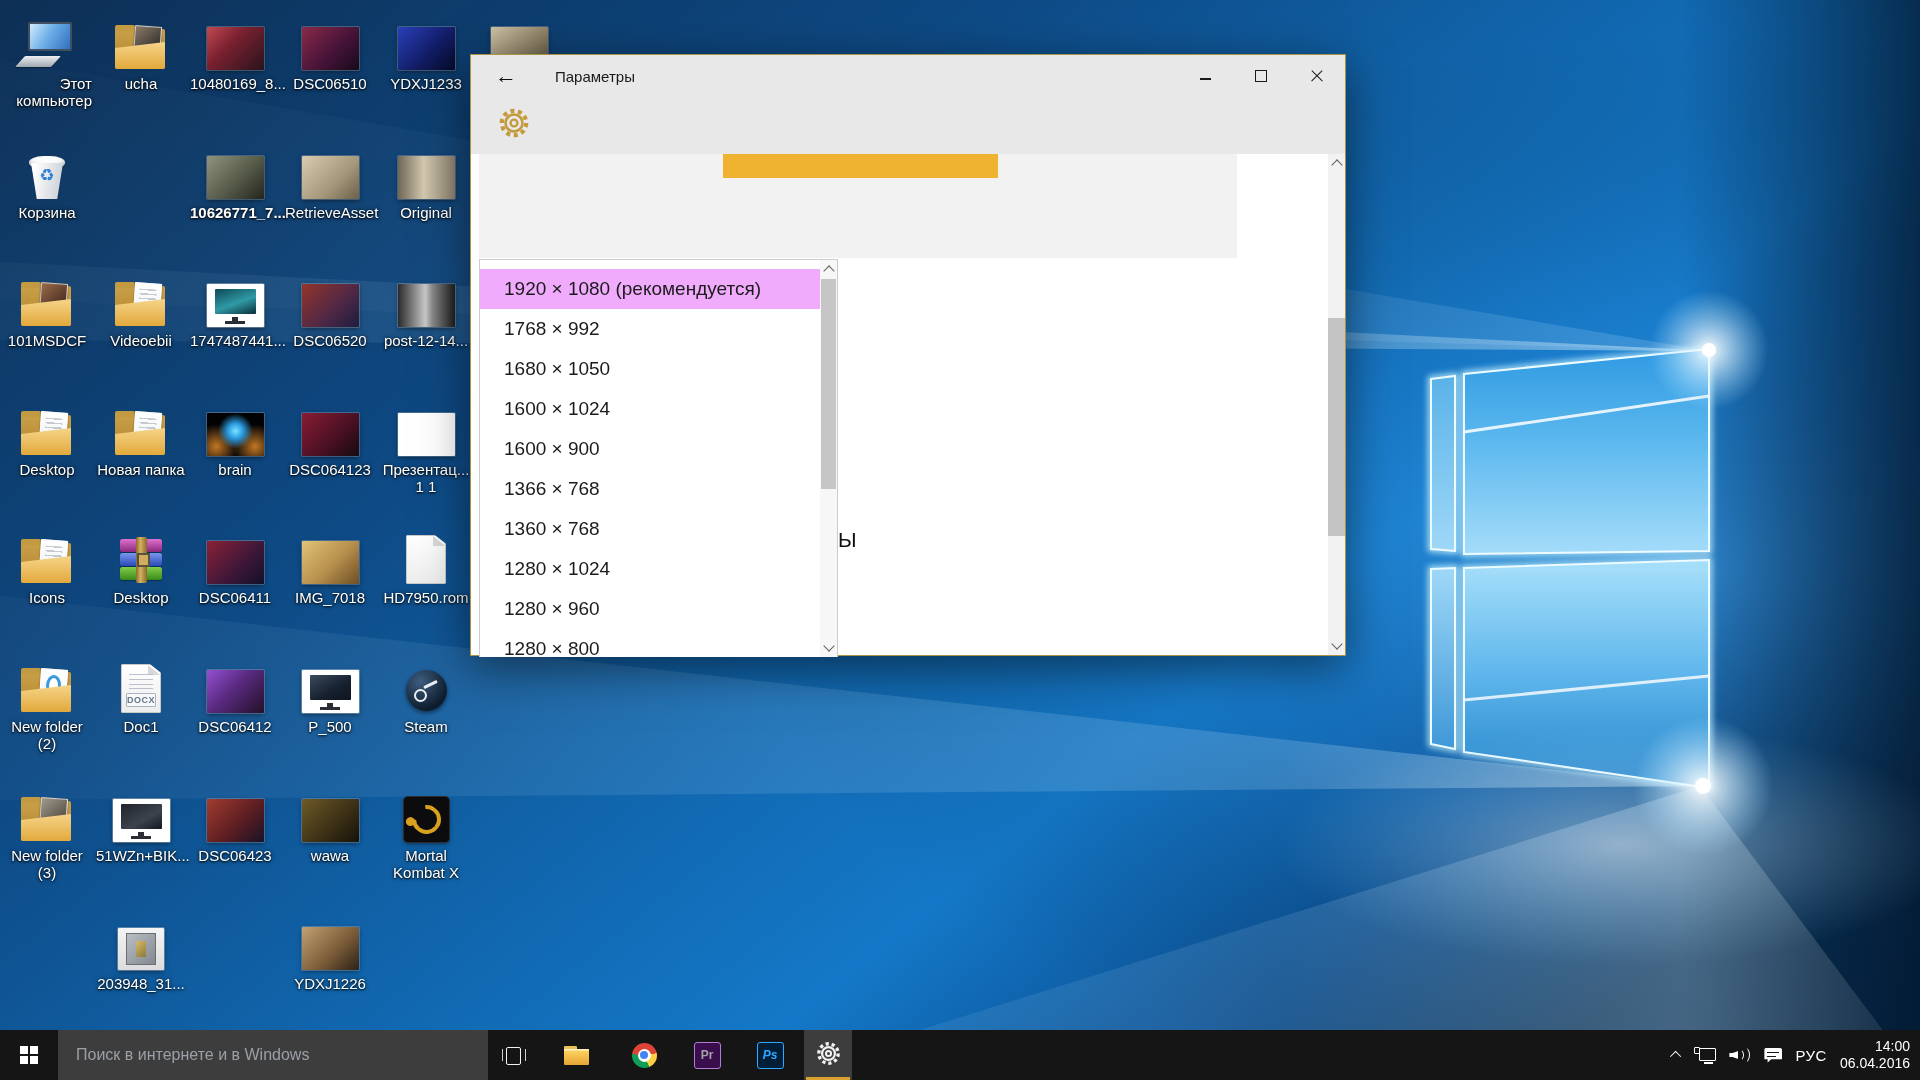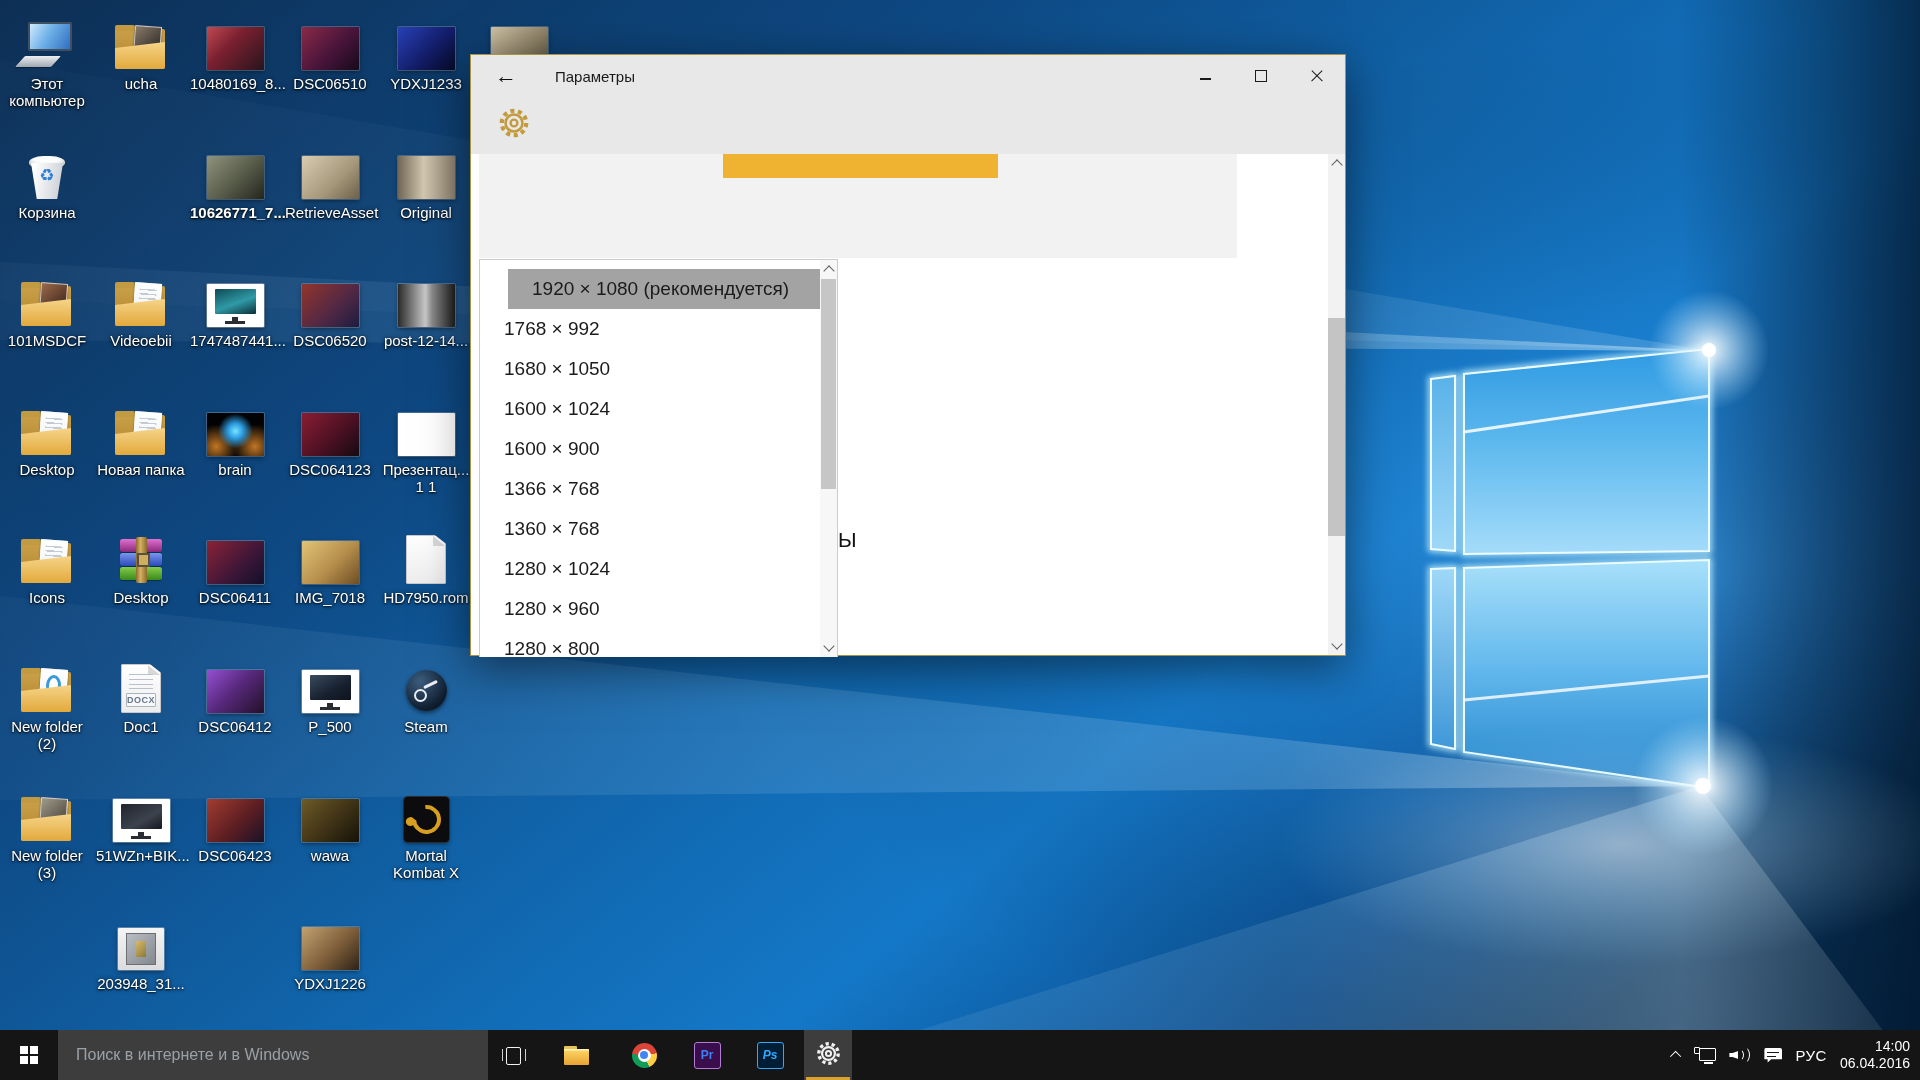--- a/index.html
+++ b/index.html
@@ -151,21 +151,21 @@
   .fe-ico{position:relative;width:25px;height:19px;}
   .fe-ico::before{content:"";position:absolute;left:0;top:0;width:13px;height:5px;background:#e8c35a;border-radius:1px 1px 0 0;}
   .fe-ico::after{content:"";position:absolute;left:0;top:3px;width:25px;height:16px;border-radius:1px;
       background:linear-gradient(#ffd866,#e8a333);box-shadow:inset 0 1.5px 0 #fff3c0;}
   .chrome-ico{position:relative;width:25px;height:25px;border-radius:50%;
       background:conic-gradient(from -40deg,#db4437 0 33%,#ffcd40 33% 55%,#0f9d58 55% 88%,#db4437 88%);}
   .chrome-ico::before{content:"";position:absolute;inset:6px;background:#fff;border-radius:50%;}
   .chrome-ico::after{content:"";position:absolute;inset:8.5px;background:#4285f4;border-radius:50%;}
   .adobe{width:27px;height:27px;border-radius:3px;display:flex;align-items:center;justify-content:center;
       font-size:12px;font-weight:bold;}
-  .adobe.pr{background:#3a0d4d;border:1.6px solid #b37bd4;color:#3b82f6;}
+  .adobe.pr{background:#3a0d4d;border:1.6px solid #b37bd4;color:#a3a3a3;}
   .adobe.ps{background:#001e36;border:1.6px solid #31a8ff;color:#31a8ff;}
 
   .tray{position:absolute;right:0;top:0;height:50px;display:flex;align-items:center;gap:13px;padding-right:10px;}
   .chev-up{width:8px;height:8px;border-left:1.8px solid #fff;border-top:1.8px solid #fff;transform:rotate(45deg) translateY(2px);}
   .net-ico{position:relative;width:22px;height:17px;}
   .net-ico::before{content:"";position:absolute;right:0;top:1px;width:15px;height:11px;border:1.7px solid #fff;border-radius:1px;}
   .net-ico::after{content:"";position:absolute;right:3px;bottom:0;width:9px;height:1.7px;background:#fff;}
   .net-plug{position:absolute;left:0;top:0;width:6px;height:7px;border:1.5px solid #fff;border-radius:1px;}
   .vol-ico{position:relative;width:22px;height:18px;}
   .vol-body{position:absolute;left:0;top:5px;width:9px;height:8px;background:#fff;
@@ -257,21 +257,21 @@
     <line x1="1464" y1="432" x2="1709" y2="396" stroke="#ffffff" stroke-width="3" opacity="0.85"></line>
     <line x1="1464" y1="700" x2="1709" y2="676" stroke="#ffffff" stroke-width="3" opacity="0.8"></line>
     <ellipse cx="1620" cy="845" rx="340" ry="120" fill="url(#cglow)" opacity="0.45"></ellipse>
     <circle cx="1709" cy="350" r="60" fill="url(#cglow)"></circle>
     <circle cx="1703" cy="786" r="70" fill="url(#cglow)"></circle>
     <circle cx="1709" cy="350" r="7" fill="#ffffff"></circle>
     <circle cx="1703" cy="786" r="8" fill="#ffffff"></circle>
   </svg>
 
   <div id="icons-layer">
-      <div class="dicon" style="left: 2px; top: 12px;">
+      <div class="dicon" style="left: 2px; top: 12px; text-align: right;">
         <div class="icon-box">
           <div class="ithumb t-pc">
             <div class="pc-scr"></div>
             <div class="pc-kb"></div>
           </div>
         </div>
         <div class="ilabel">Этот компьютер</div>
       </div>
       <div class="dicon" style="left: 96px; top: 12px;">
         <div class="icon-box">
@@ -570,21 +570,21 @@
         </svg>
       </div>
     </div>
     <div class="content">
       <div class="preview-panel">
         <div class="accent-bar" style="background: rgb(239, 179, 49);"></div>
       </div>
       <div class="partial-text">Ы</div>
       <div class="listbox">
         <div class="litems">
-            <div class="opt selected" style="background: #a3a3a3; margin-left: 28px;">1920 × 1080 (рекомендуется)</div>
+            <div class="opt selected" style="background: #f0abfc;">1920 × 1080 (рекомендуется)</div>
             <div class="opt">1768 × 992</div>
             <div class="opt">1680 × 1050</div>
             <div class="opt">1600 × 1024</div>
             <div class="opt">1600 × 900</div>
             <div class="opt">1366 × 768</div>
             <div class="opt">1360 × 768</div>
             <div class="opt">1280 × 1024</div>
             <div class="opt">1280 × 960</div>
             <div class="opt">1280 × 800</div>
           </div>

